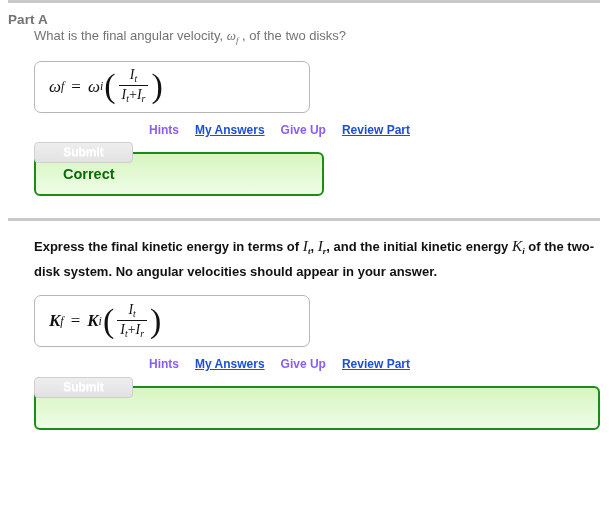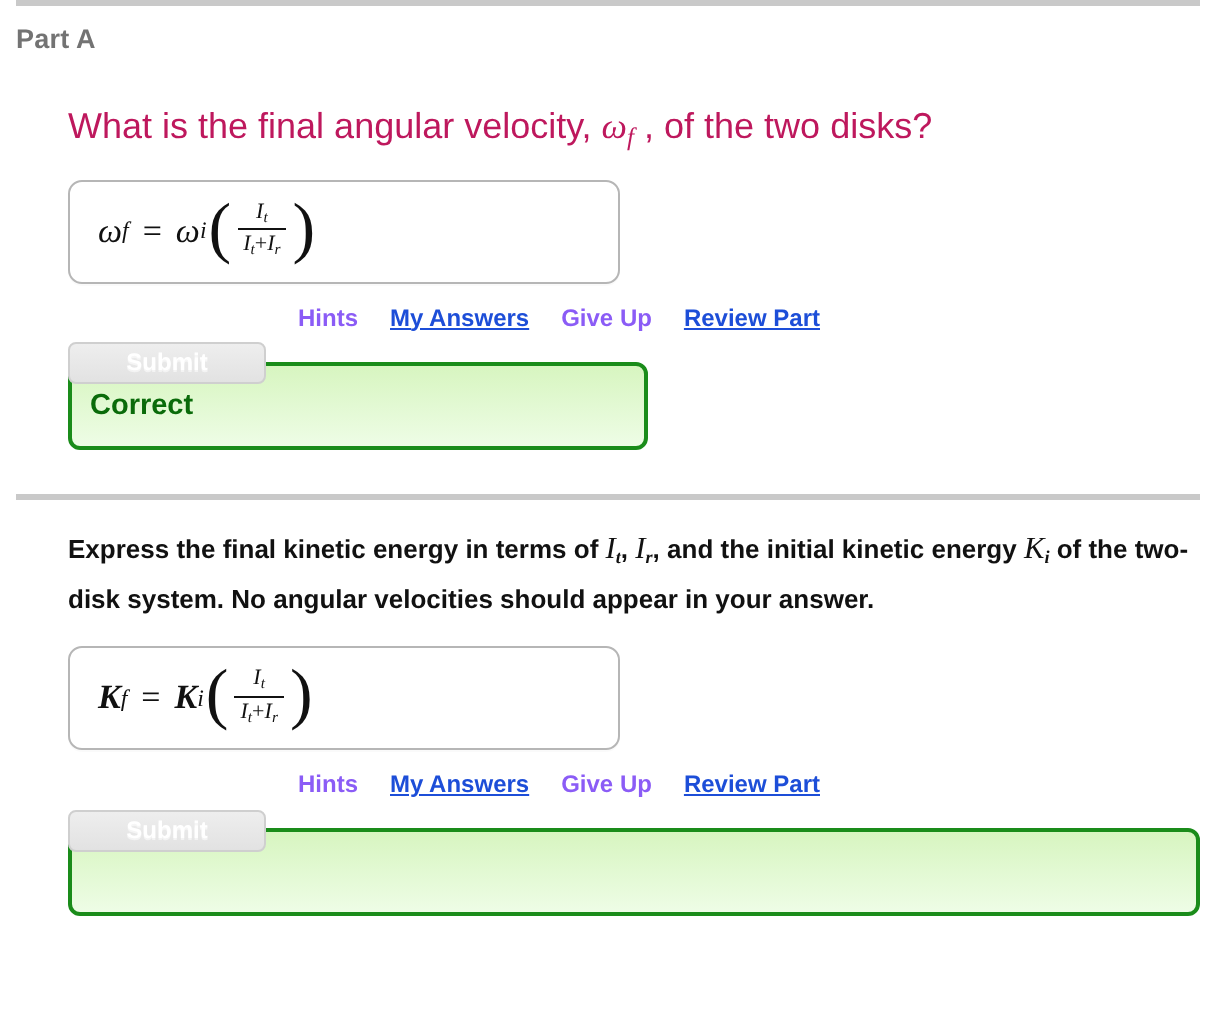--- a/index.html
+++ b/index.html
@@ -34,24 +34,24 @@
     margin: 9px 0 0 8px;
     letter-spacing: 0.1px;
   }
 
   .part-body {
     margin-left: 34px;
     margin-right: 16px;
   }
 
   .question {
-    font-size: 18px;
+    font-size: 13px;
     line-height: 17px;
-    color: #be185d;
-    margin-top: 28px;
+    color: #737373;
+    margin-top: 0;
   }
 
   .instruction {
     font-size: 13px;
     font-weight: bold;
     line-height: 22px;
     color: #111;
     margin-top: 14px;
   }
 
@@ -113,21 +113,21 @@
     margin: 0 1px;
     position: relative;
     top: -1px;
   }
 
   .frac {
     display: inline-flex;
     flex-direction: column;
     align-items: center;
     vertical-align: middle;
-    font-size: 11px;
+    font-size: 14px;
     margin: 0 2px;
     position: relative;
     top: -1px;
   }
   .frac .num { padding: 0 5px 1px 5px; }
   .frac .den {
     border-top: 1px solid #111;
     padding: 1px 3px 0 3px;
   }
 
@@ -172,21 +172,21 @@
   }
 
   
   .correct-box {
     margin-top: 11px;
     border: 2px solid #1a8c1a;
     border-radius: 6px;
     background: linear-gradient(to bottom, #d7f5c0 0%, #eefde6 100%);
     display: flex;
     align-items: center;
-    padding-left: 9px;
+    padding-left: 27px;
   }
   .correct-box.small {
     width: 290px;
     height: 44px;
   }
   .correct-box.wide {
     width: 566px;
     height: 44px;
   }
   .correct-text {

